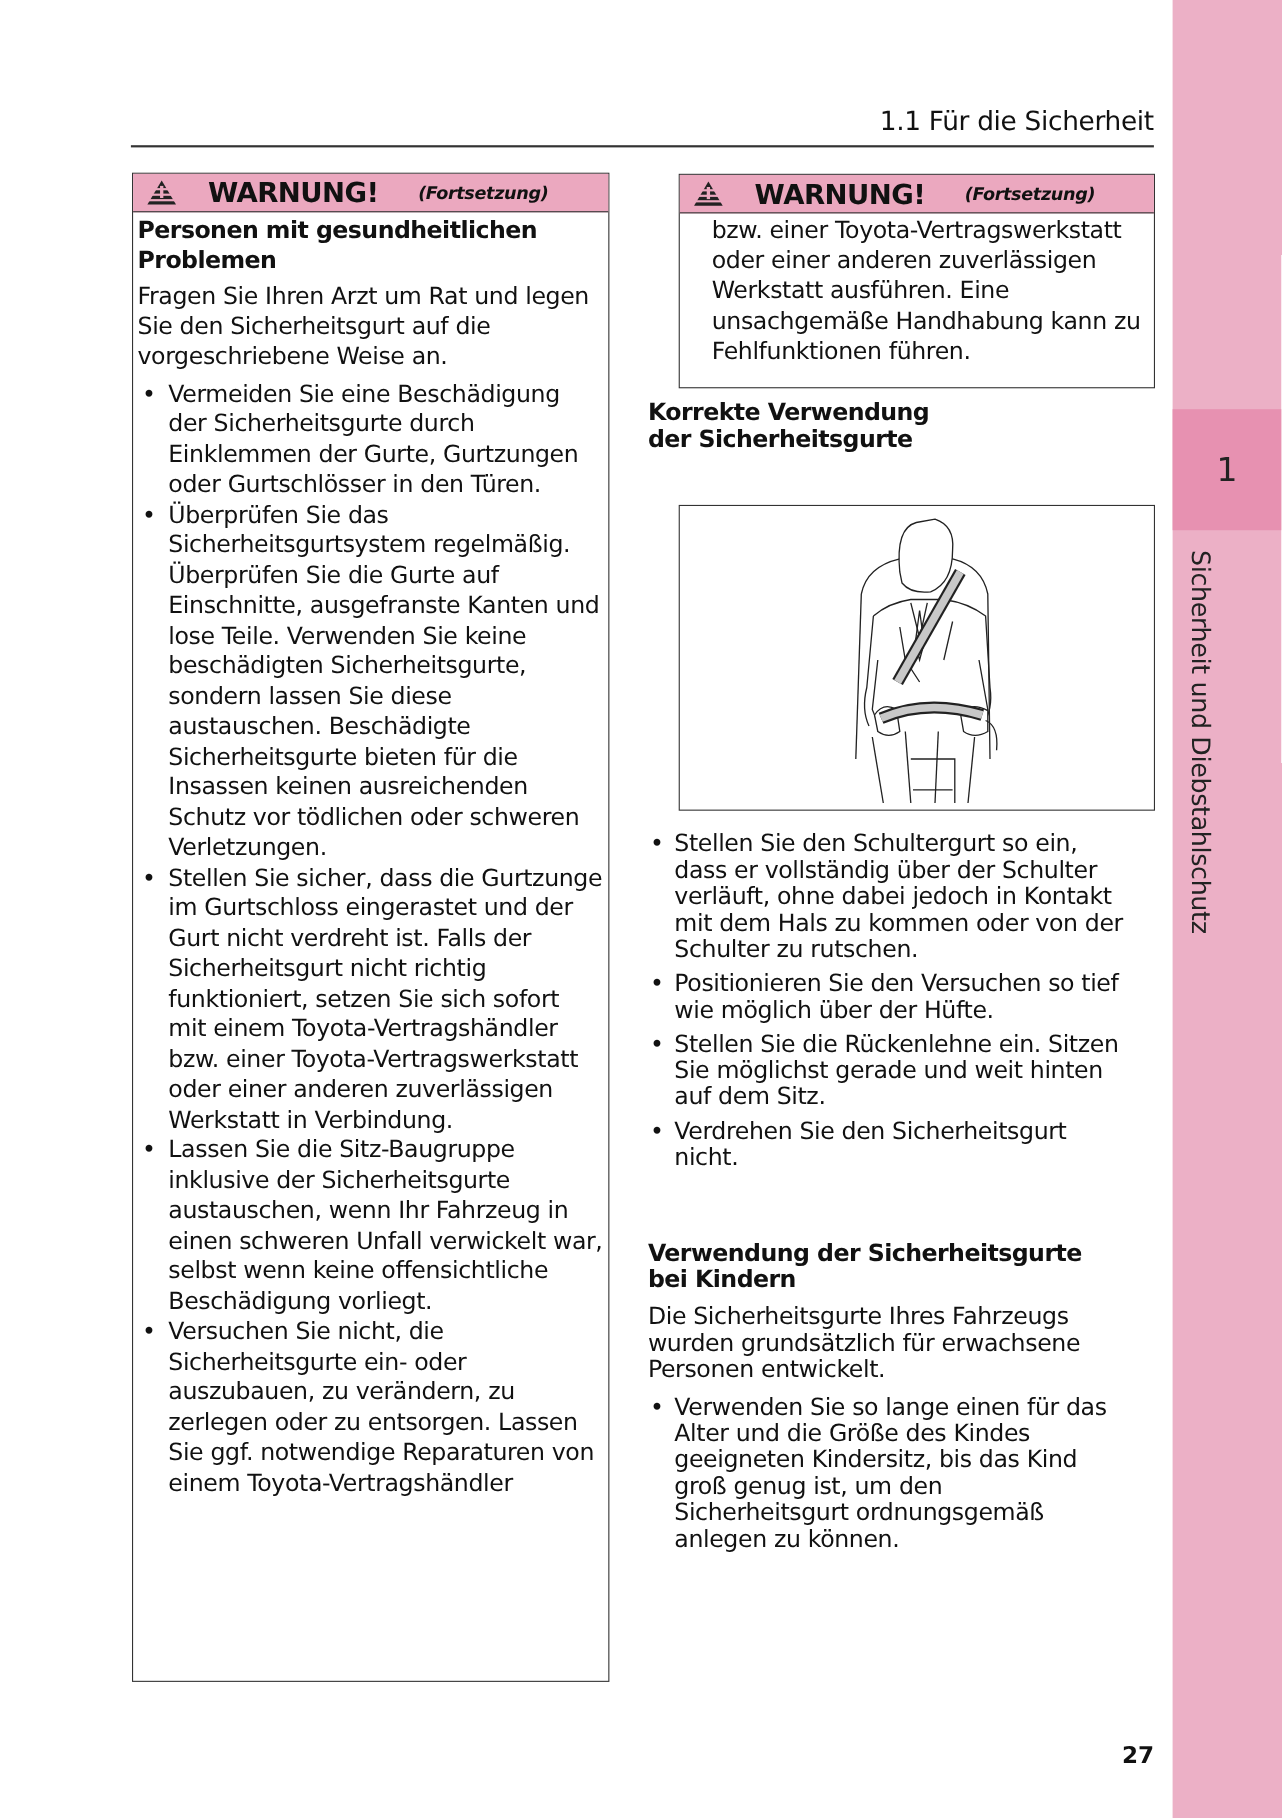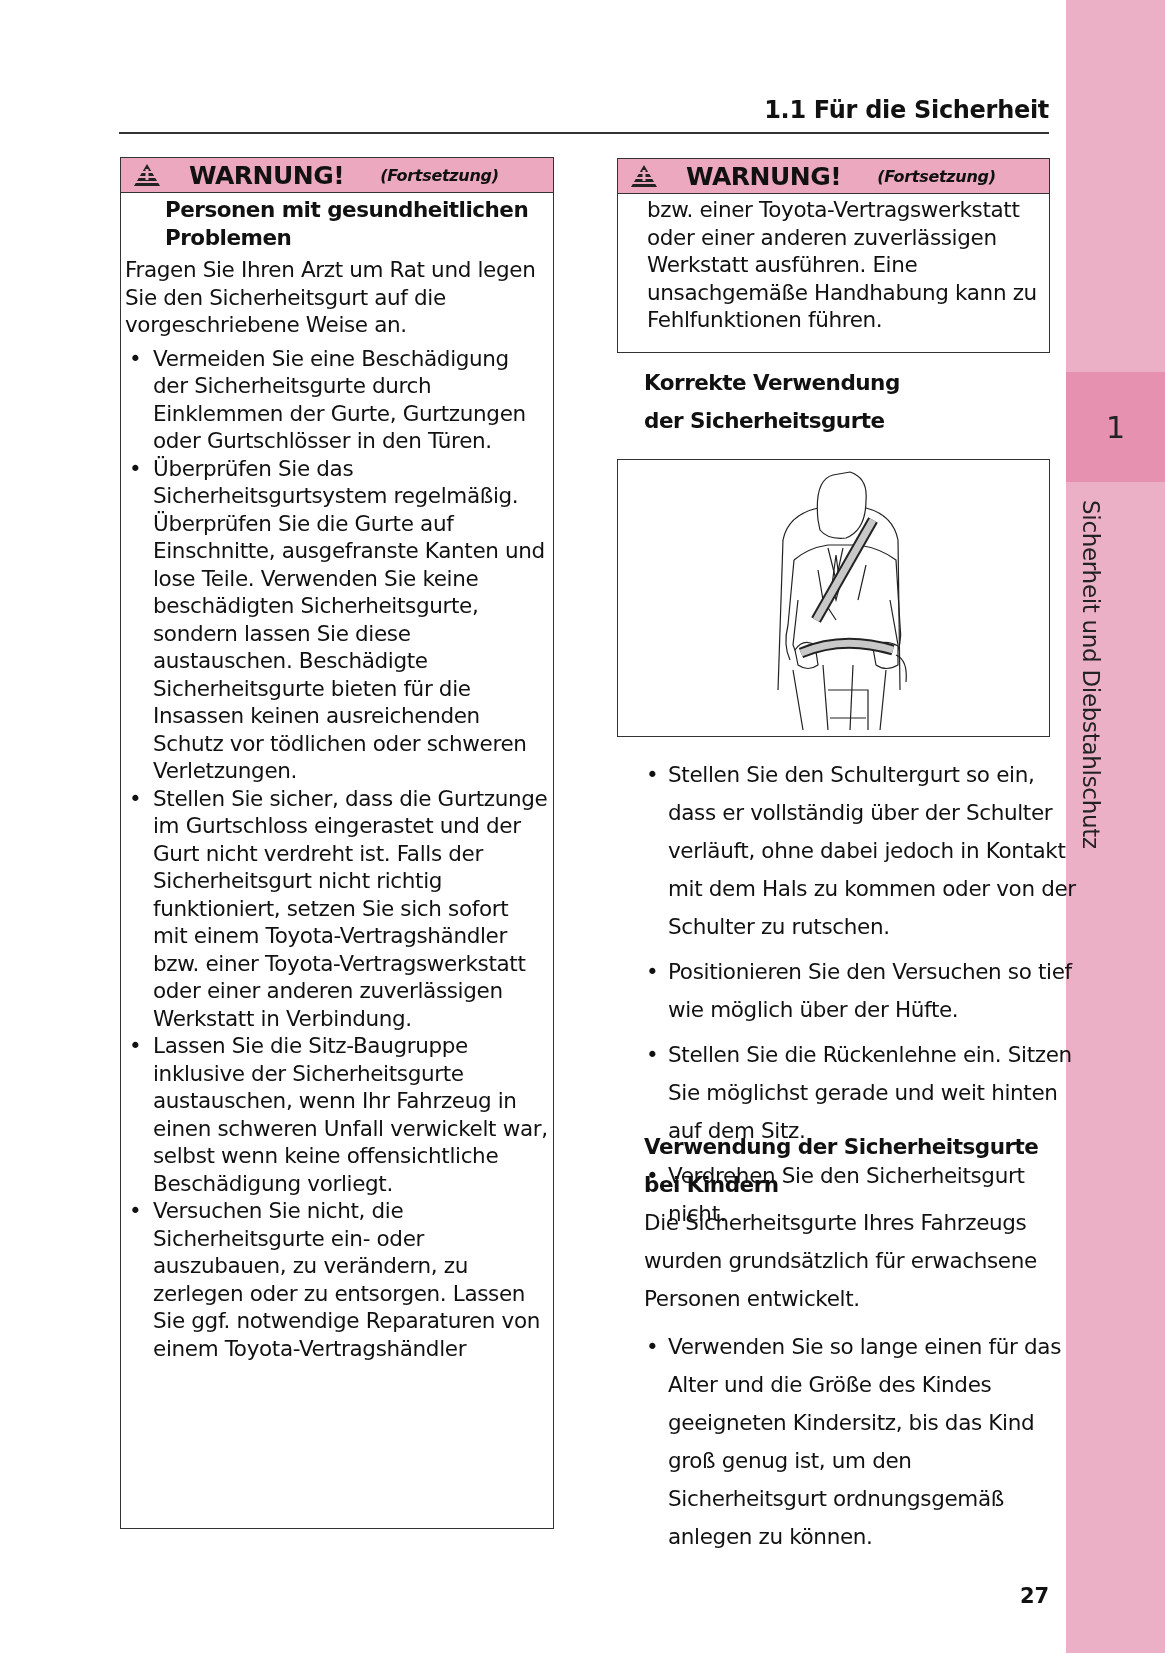--- a/index.html
+++ b/index.html
@@ -5,21 +5,21 @@
   html, body { margin: 0; padding: 0; }
   body {
     width: 1165px; height: 1653px; position: relative; background: #ffffff;
     font-family: "DejaVu Sans", sans-serif; color: #111; overflow: hidden;
   }
   .page-header {
     position: absolute; left: 119px; top: 90px; width: 930px; height: 42px;
     border-bottom: 2px solid #333;
   }
   .page-header .title {
-    position: absolute; right: 0; top: 6px; font-size: 24px; font-weight: bold;
+    position: absolute; right: 0; top: 6px; font-size: 24px; font-weight: normal;
     font-family: "DejaVu Sans", sans-serif; letter-spacing: -0.3px;
   }
   .side-tab {
     position: absolute; left: 1066px; top: 0; width: 99px; height: 1653px; background: #ecb0c6;
   }
   .side-tab .chapter {
     position: absolute; left: 0; top: 372px; width: 99px; height: 110px; background: #e791b1;
     display: flex; align-items: center; justify-content: center; font-size: 30px; color: #222;
   }
   .vertical-label {
@@ -30,27 +30,27 @@
     position: absolute; border: 1.5px solid #333; background: #fff;
   }
   .warn-head {
     height: 34px; background: #eba8bf; border-bottom: 1.5px solid #333;
     display: flex; align-items: center; padding-left: 12px; gap: 24px;
   }
   .warn-head .tri { width: 28px; height: 24px; margin-right: 4px; }
   .warn-head .w-label { font-size: 25px; font-weight: bold; letter-spacing: -0.5px; }
   .warn-head .w-cont { font-size: 16px; font-weight: bold; font-style: italic; margin-left: 12px; letter-spacing: -0.3px; }
   .box-body { padding: 2px 4px 0 4px; font-size: 21.5px; line-height: 27.5px; letter-spacing: -0.35px; }
-  .bold-head { font-weight: bold; letter-spacing: -0.5px; margin-left: 40px; }
+  .bold-head { font-weight: bold; letter-spacing: -0.5px; }
   .para { margin: 0 0 6px 0; }
   ul.bul { list-style: none; margin: 0; padding: 0; }
   ul.bul li { position: relative; padding-left: 28px; }
   ul.bul li .dot { position: absolute; left: 4px; top: 0; }
   ul.bul li .txt { display: block; }
-  .right-col { position: absolute; left: 644px; width: 432px; font-size: 21.5px; line-height: 38px; letter-spacing: -0.35px; }
+  .right-col { position: absolute; left: 589px; width: 432px; font-size: 21.5px; line-height: 24px; letter-spacing: -0.35px; }
   .right-col .bold-head { margin: 0; }
   .figure {
     position: absolute; left: 617px; top: 459px; width: 431px; height: 276px;
     border: 1.5px solid #333; background: #fff;
   }
   .page-num { position: absolute; left: 1020px; top: 1584px; font-size: 21px; font-weight: bold; }
 </style>
 </head>
 <body>
 
@@ -183,21 +183,21 @@
         <span class="txt">Stellen Sie die Rückenlehne ein. Sitzen Sie möglichst gerade und weit hinten auf dem Sitz.</span>
       </li>
     <li style="padding-left:24px; margin-bottom:7px;">
         <span class="dot" style="left:2px;">•</span>
         <span class="txt">Verdrehen Sie den Sicherheitsgurt nicht.</span>
       </li>
   </ul>
 </div>
 
 <div class="right-col" style="top:1128px;">
-  <div class="bold-head" style="">Verwendung der Sicherheitsgurte bei Kindern</div>
+  <div class="bold-head" style="margin-bottom:10px;">Verwendung der Sicherheitsgurte bei Kindern</div>
   <div class="para" style="margin-bottom:10px;">Die Sicherheitsgurte Ihres Fahrzeugs wurden grundsätzlich für erwachsene Personen entwickelt.</div>
   <ul class="bul">
     <li style="padding-left:24px;">
         <span class="dot" style="left:2px;">•</span>
         <span class="txt">Verwenden Sie so lange einen für das Alter und die Größe des Kindes geeigneten Kindersitz, bis das Kind groß genug ist, um den Sicherheitsgurt ordnungsgemäß anlegen zu können.</span>
       </li>
   </ul>
 </div>
 
 <div class="page-num">27</div>

